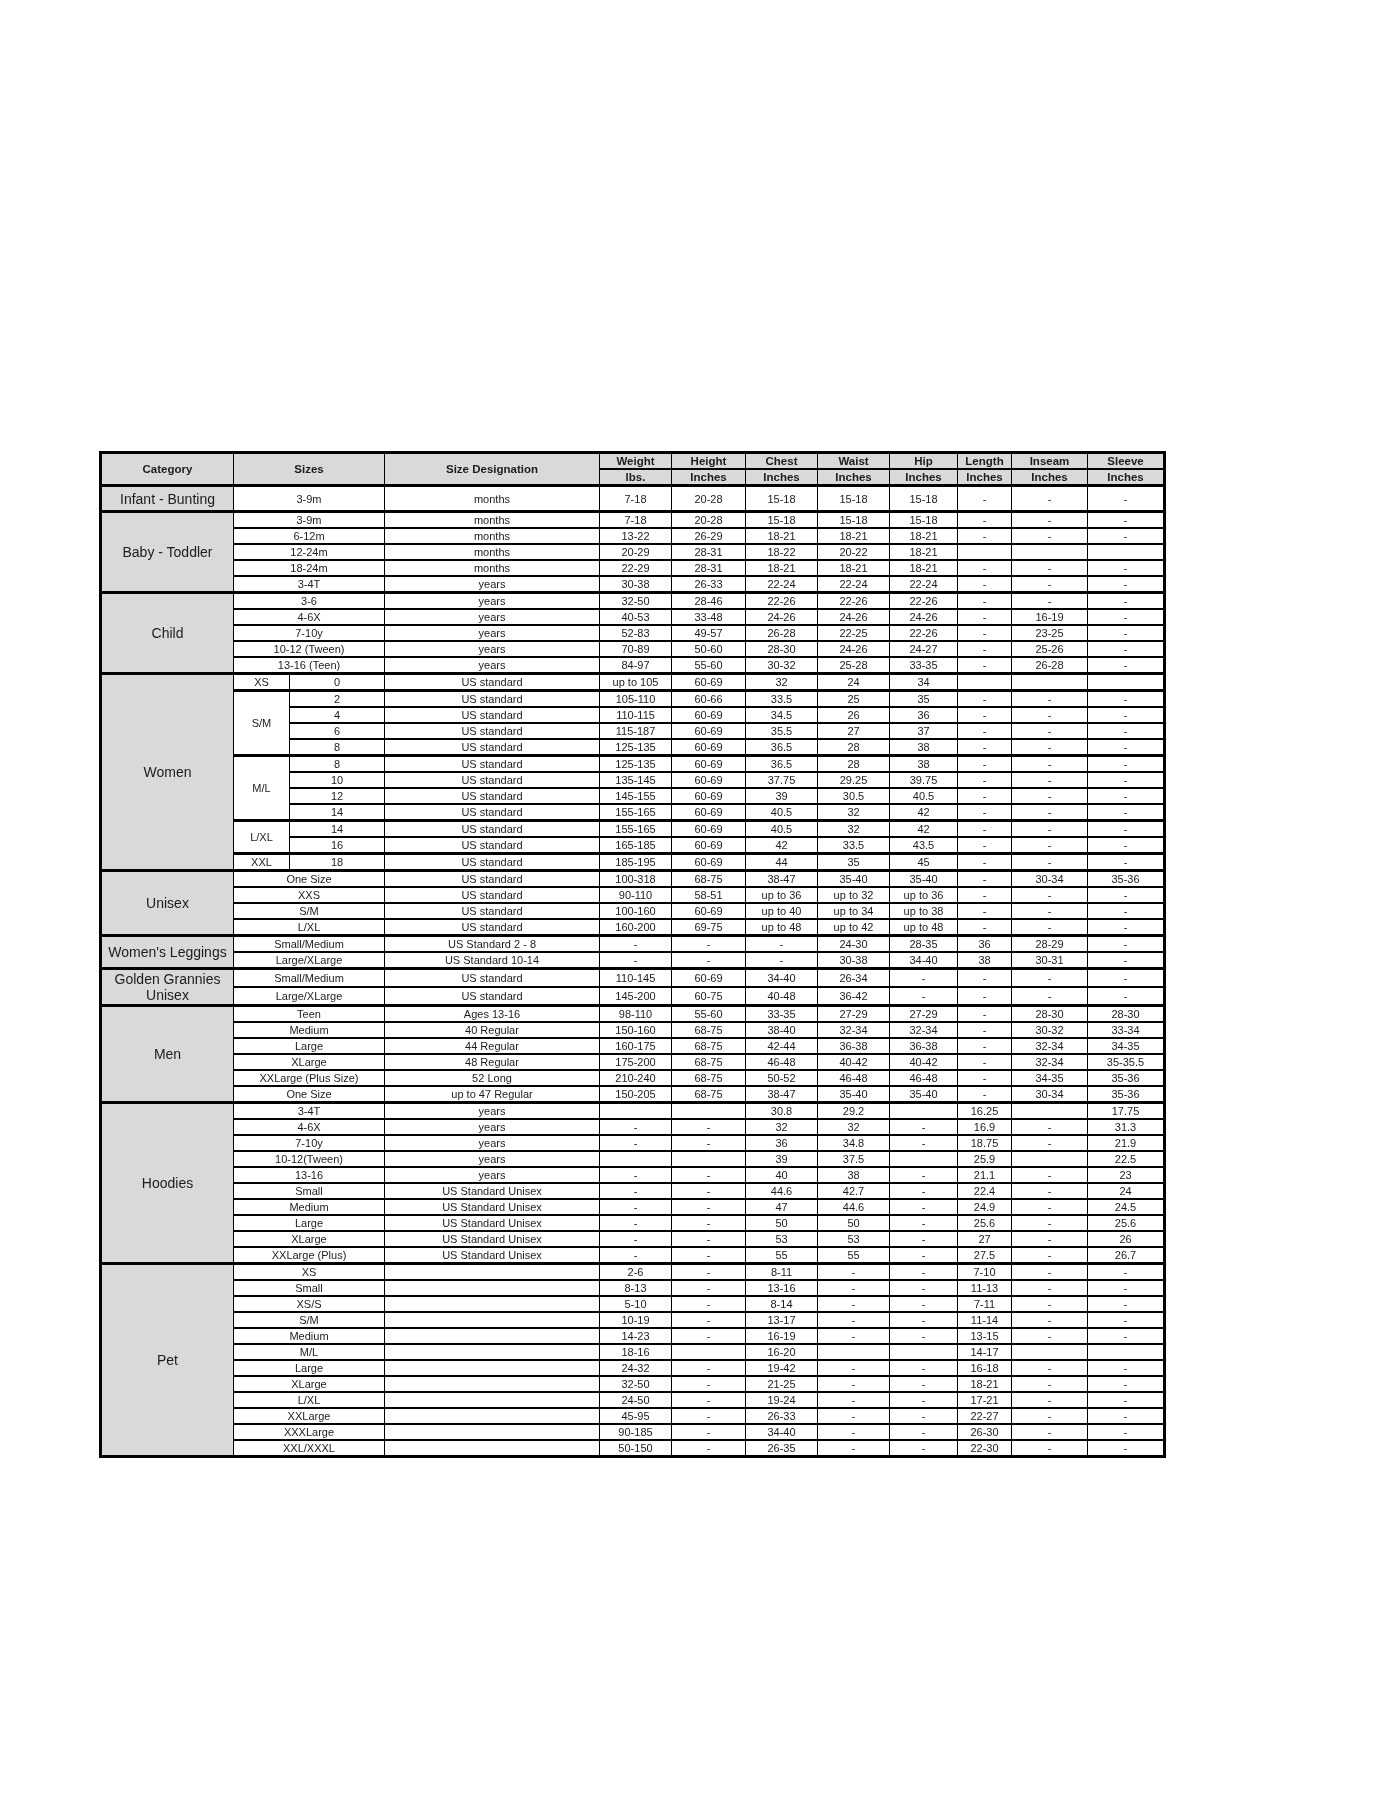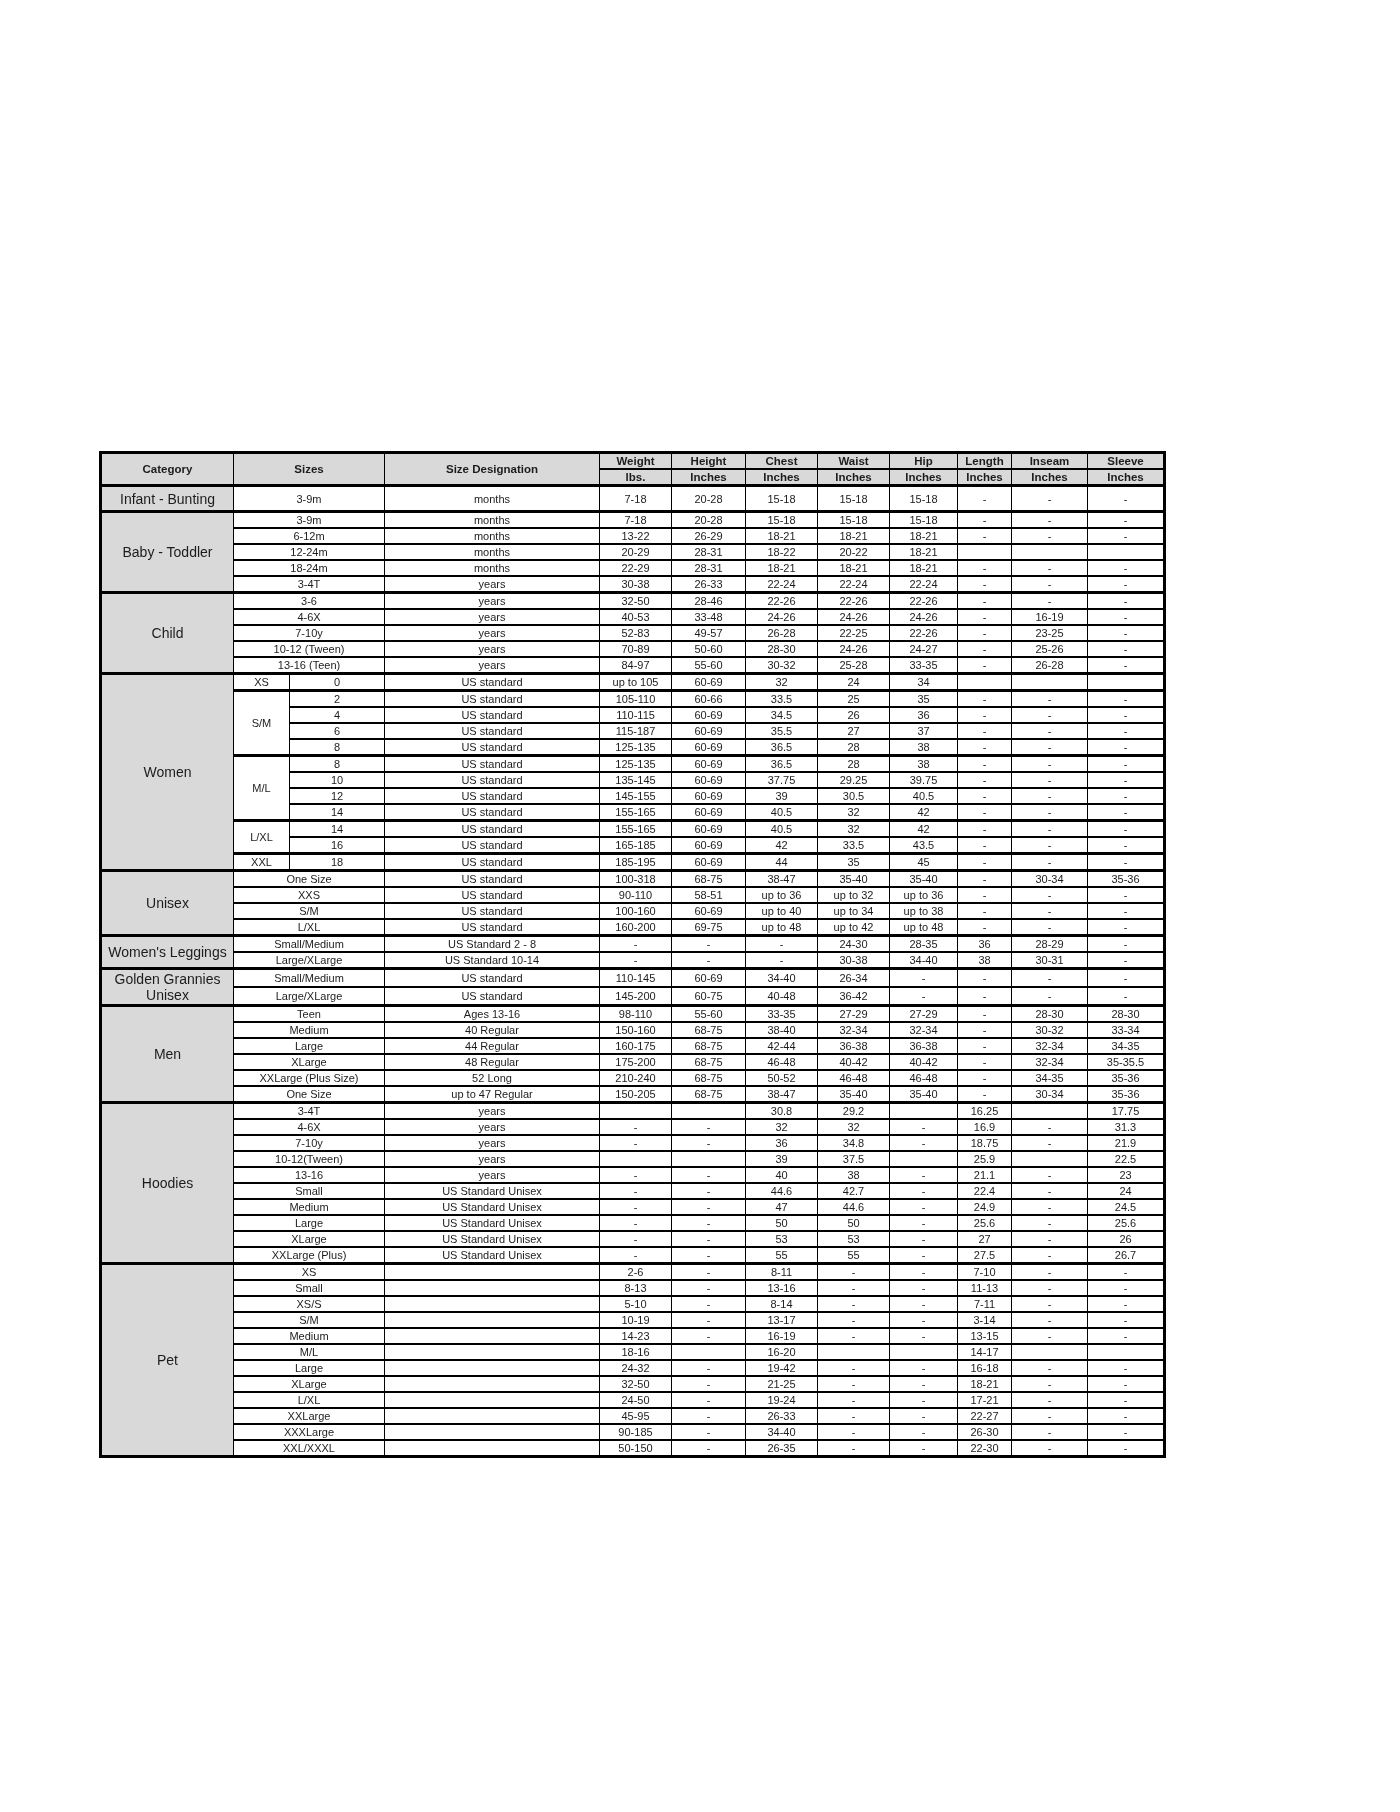--- a/index.html
+++ b/index.html
@@ -716,21 +716,21 @@
           <td>-</td>
         </tr>
         <tr>
           <td colspan="2">S/M</td>
           <td></td>
           <td>10-19</td>
           <td>-</td>
           <td>13-17</td>
           <td>-</td>
           <td>-</td>
-          <td>3-14</td>
+          <td>11-14</td>
           <td>-</td>
           <td>-</td>
         </tr>
         <tr>
           <td colspan="2">Medium</td>
           <td></td>
           <td>14-23</td>
           <td>-</td>
           <td>16-19</td>
           <td>-</td>

